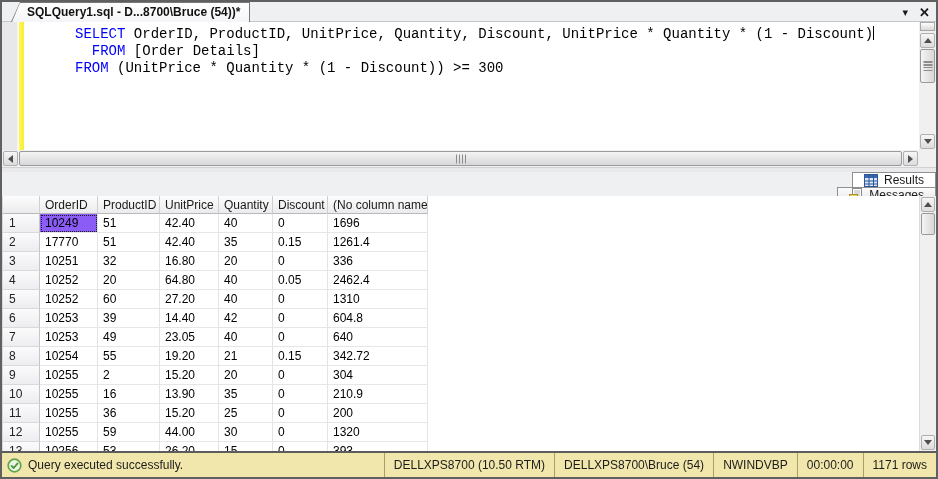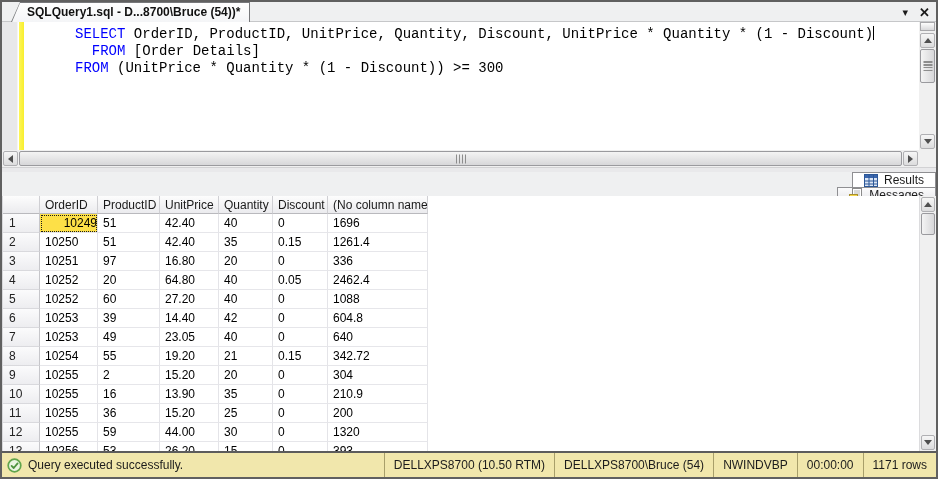--- a/index.html
+++ b/index.html
@@ -58,21 +58,21 @@
   .rtab{display:flex;align-items:center;gap:6px;padding:0 11px;border:1px solid #8f8f92;border-bottom:none;font-size:12px;color:#1a1a1a;background:linear-gradient(#fbfbfc,#e7e7ea);height:28px;}
   .rtab.active{background:#ffffff;height:23px;position:relative;z-index:2;}
 
   
   .gridwrap{position:absolute;left:0;top:194px;right:0;height:255px;background:#fff;overflow:hidden;border-left:1px solid #d8d8db;}
   table.grid{border-collapse:separate;border-spacing:0;table-layout:fixed;width:425px;font-size:12px;}
   .grid th,.grid td{overflow:hidden;white-space:nowrap;text-align:left;font-weight:normal;padding:0 0 0 5px;}
   .grid thead th{height:18px;background:linear-gradient(#fdfdfd,#ebebee);border-right:1px solid #cfcfd3;border-bottom:1px solid #b9b9bd;color:#1a1a1a;}
   .grid tbody th{height:19px;background:linear-gradient(#fbfbfc,#ededf0);border-right:1px solid #c6c6ca;border-bottom:1px solid #d9d9dd;padding-left:6px;color:#222;}
   .grid td{height:19px;border-right:1px solid #e4e4e8;border-bottom:1px solid #e6e6ea;color:#000;}
-  .grid td.sel{background:#fde047;outline:1px dotted #1a1a1a;outline-offset:-2px;text-align:right;}
+  .grid td.sel{background:#8b5cf6;outline:1px dotted #1a1a1a;outline-offset:-2px;}
   .grid-vscroll{position:absolute;right:0;top:0;bottom:0;border-left:1px solid #dcdcde;}
   .sb-thumb.vsmall{height:22px;}
   .ed-thumb{height:34px;}
 
   
   .statusbar{position:absolute;left:0;bottom:0;right:0;height:26px;background:var(--status-bg);border-top:2px solid #5c5c5c;display:flex;align-items:center;font-size:12px;color:#1c1c1c;}
   .status-msg{flex:1;padding-left:5px;display:flex;gap:6px;}
   .seg{border-left:1px solid #a89f6a;align-self:stretch;display:flex;align-items:center;padding:0 9px;white-space:nowrap;}
   .check-icon{display:inline-flex;}
 </style>
@@ -186,31 +186,31 @@
             <th>1</th>
             <td class="sel">10249</td>
             <td>51</td>
             <td>42.40</td>
             <td>40</td>
             <td>0</td>
             <td>1696</td>
           </tr>
           <tr>
             <th>2</th>
-            <td>10250</td>
+            <td>17770</td>
             <td>51</td>
             <td>42.40</td>
             <td>35</td>
             <td>0.15</td>
             <td>1261.4</td>
           </tr>
           <tr>
             <th>3</th>
             <td>10251</td>
-            <td>97</td>
+            <td>32</td>
             <td>16.80</td>
             <td>20</td>
             <td>0</td>
             <td>336</td>
           </tr>
           <tr>
             <th>4</th>
             <td>10252</td>
             <td>20</td>
             <td>64.80</td>
@@ -218,21 +218,21 @@
             <td>0.05</td>
             <td>2462.4</td>
           </tr>
           <tr>
             <th>5</th>
             <td>10252</td>
             <td>60</td>
             <td>27.20</td>
             <td>40</td>
             <td>0</td>
-            <td>1088</td>
+            <td>1310</td>
           </tr>
           <tr>
             <th>6</th>
             <td>10253</td>
             <td>39</td>
             <td>14.40</td>
             <td>42</td>
             <td>0</td>
             <td>604.8</td>
           </tr>

